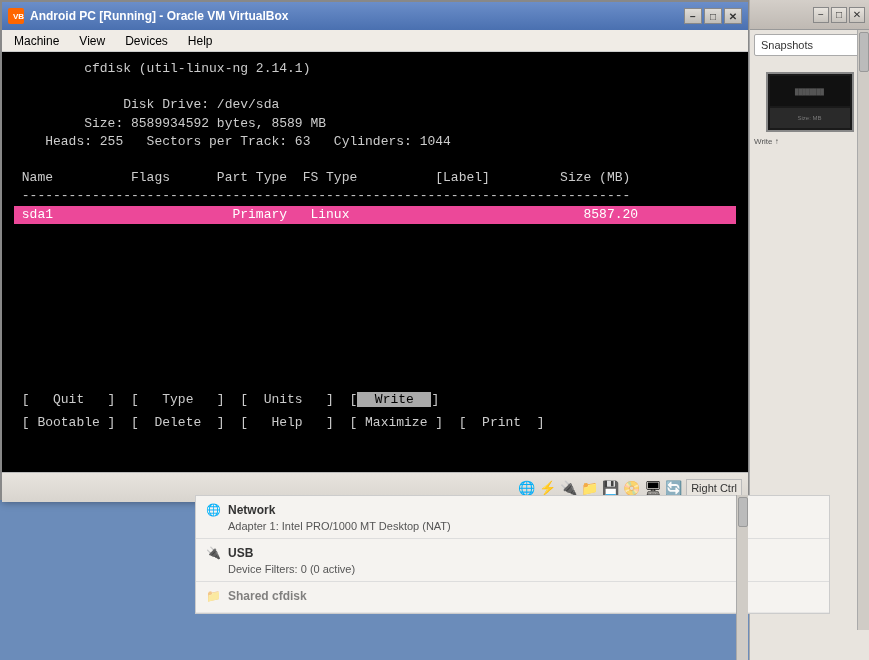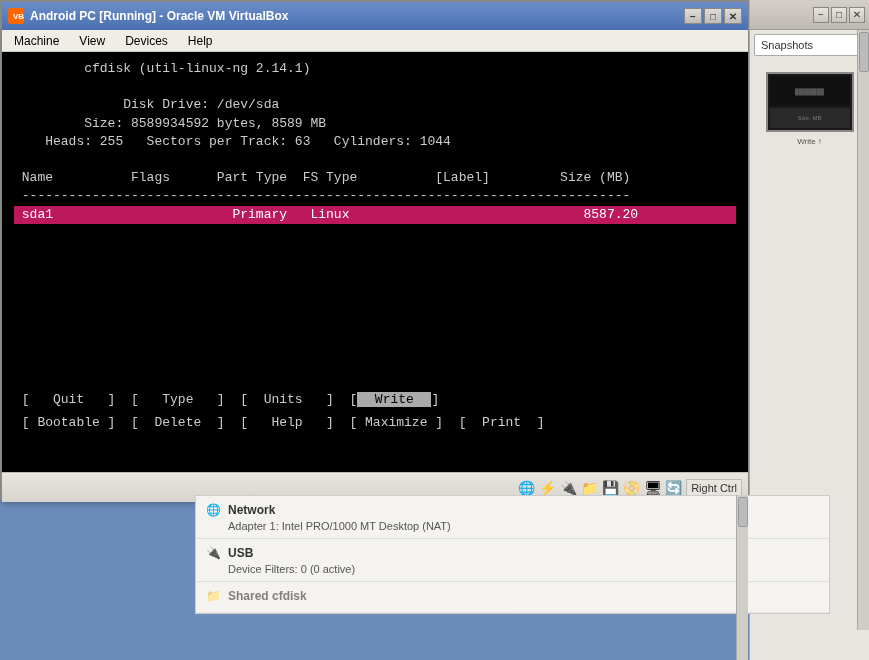--- a/index.html
+++ b/index.html
@@ -321,21 +321,21 @@
 
   <div class="terminal">
     <div class="terminal-line header">         cfdisk (util-linux-ng 2.14.1)</div>
     <div class="terminal-line">&nbsp;</div>
     <div class="terminal-line">              Disk Drive: /dev/sda</div>
     <div class="terminal-line">         Size: 8589934592 bytes, 8589 MB</div>
     <div class="terminal-line">    Heads: 255   Sectors per Track: 63   Cylinders: 1044</div>
     <div class="terminal-line">&nbsp;</div>
     <div class="terminal-line header"> Name          Flags      Part Type  FS Type          [Label]         Size (MB)</div>
     <div class="terminal-line"> ------------------------------------------------------------------------------</div>
-    <div class="terminal-line selected" style="color:#fff; background:#be185d; display:block;"> sda1                       Primary   Linux                              8587.20</div>
+    <div class="terminal-line selected" style="color:#fff; background:#ec4899; display:block;"> sda1                       Primary   Linux                              8587.20</div>
     <div class="terminal-line">&nbsp;</div>
     <div class="terminal-line">&nbsp;</div>
     <div class="terminal-line">&nbsp;</div>
     <div class="terminal-line">&nbsp;</div>
     <div class="terminal-line">&nbsp;</div>
     <div class="terminal-line">&nbsp;</div>
     <div class="terminal-line">&nbsp;</div>
     <div class="terminal-line">&nbsp;</div>
     <div class="terminal-line">&nbsp;</div>
     <div class="terminal-line button-row"> [   Quit   ]  [   Type   ]  [  Units   ]  [<span style="background:#aaa; color:#000; padding:0 2px;">  Write  </span>]</div>
@@ -367,21 +367,21 @@
   </div>
   <div class="snapshot-area">
     <div class="snapshot-thumb">
       <div style="position:absolute; top:2px; left:2px; right:2px; height:30px; background:#111; display:flex; align-items:center; justify-content:center;">
         <span style="font-size:6px; color:#555; font-family: monospace;">████████</span>
       </div>
       <div class="snapshot-thumb-inner">
         <span style="font-size:6px; color:#777;">Size: MB</span>
       </div>
     </div>
-    <div style="font-size:9px; color:#444; text-align:center; margin-top:4px; line-height:1.3;">
+    <div style="font-size:9px; color:#444; text-align:left; margin-top:4px; line-height:1.3;">
       <span style="color:#555; font-size:8px;">Write ↑</span>
     </div>
   </div>
   <div class="sidebar-scrollbar">
     <div class="sidebar-scrollbar-thumb"></div>
   </div>
 </div>
 
 <div class="info-panel">
 

